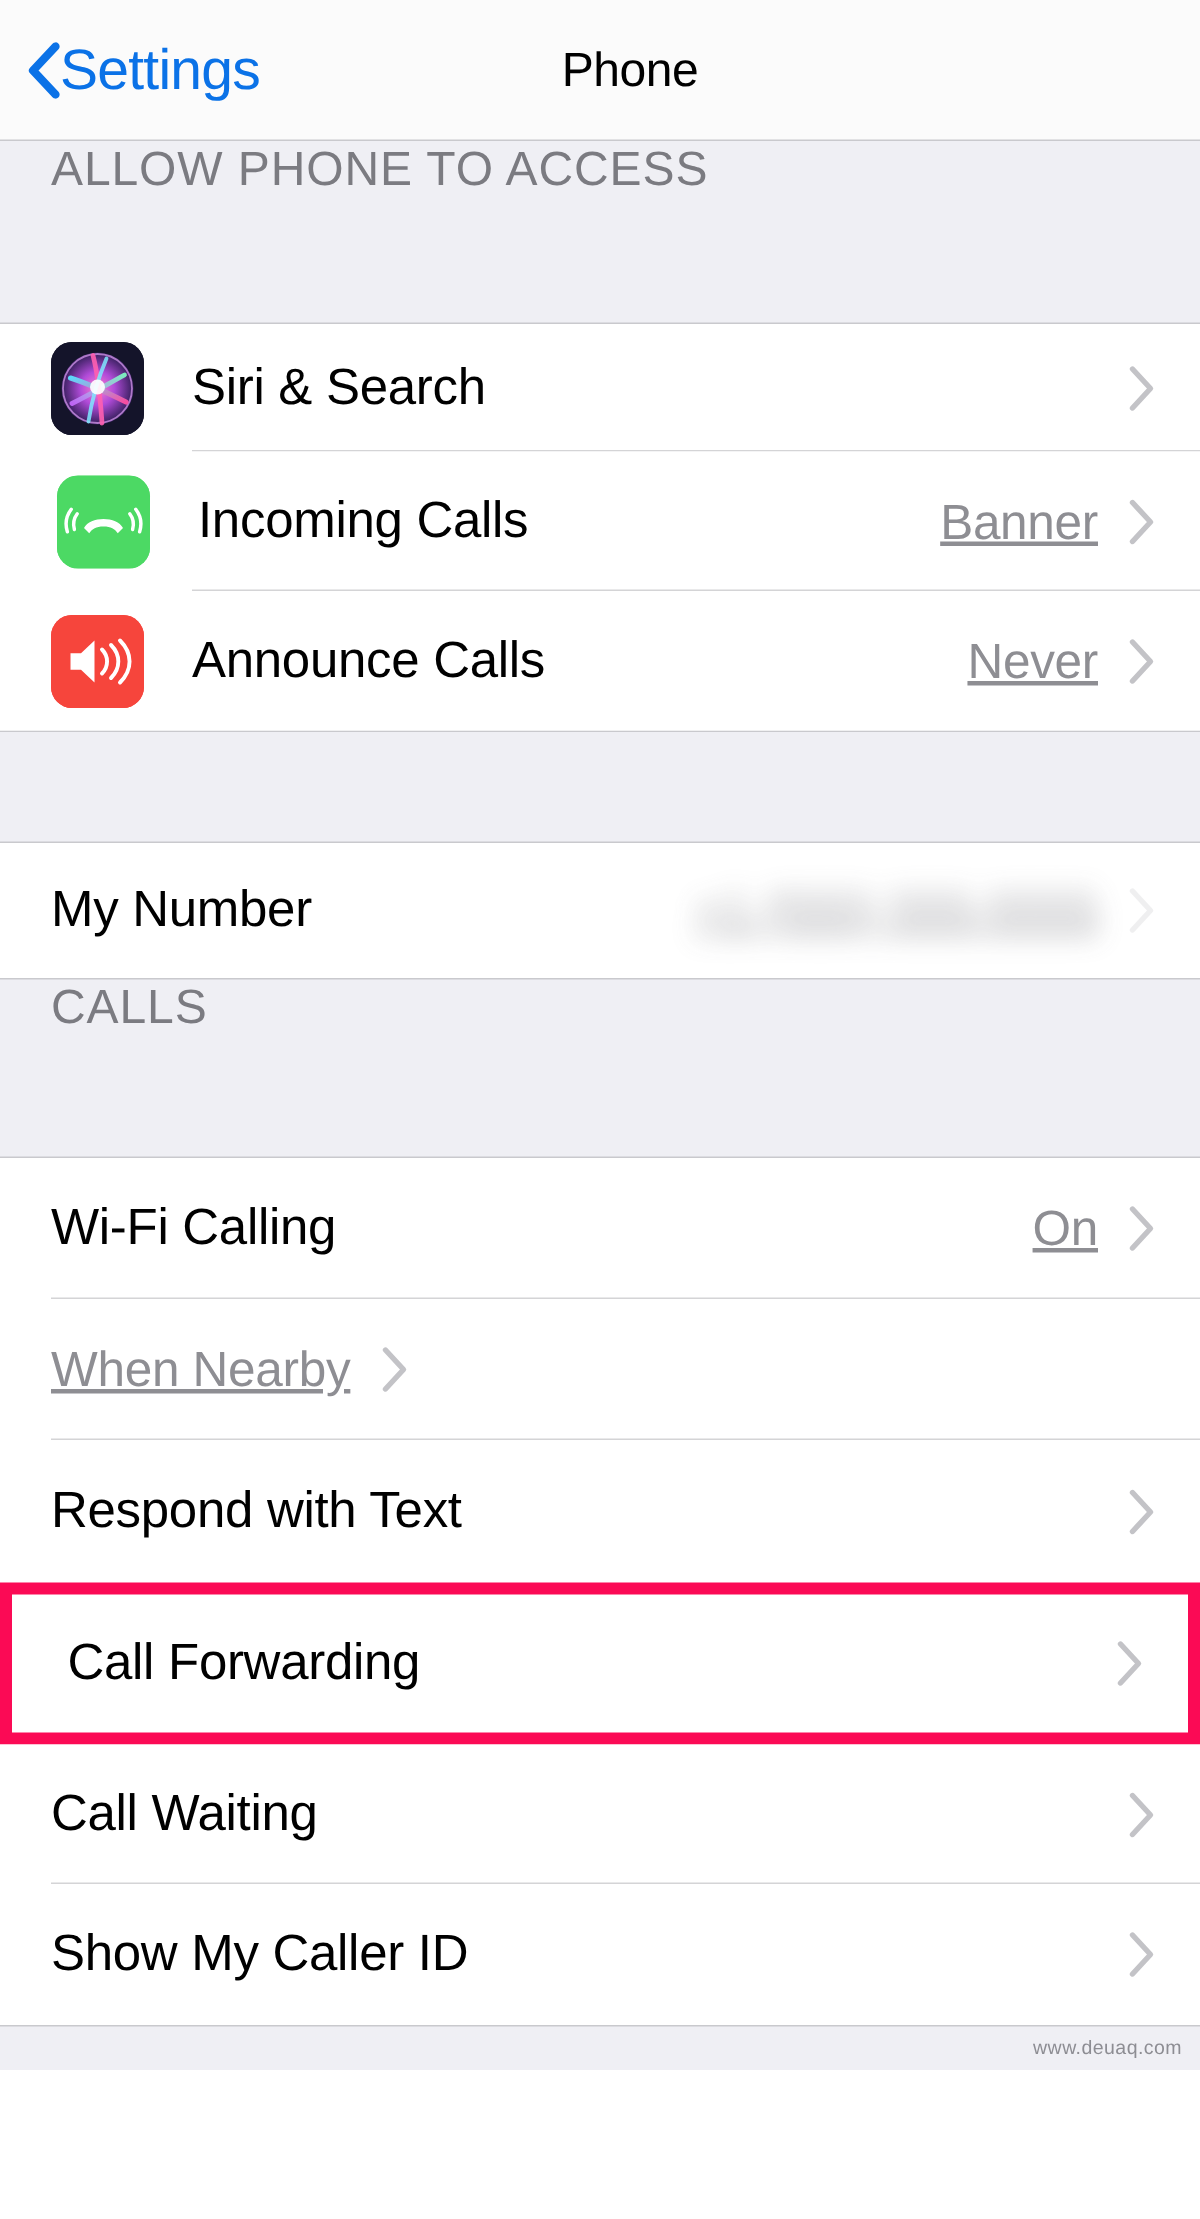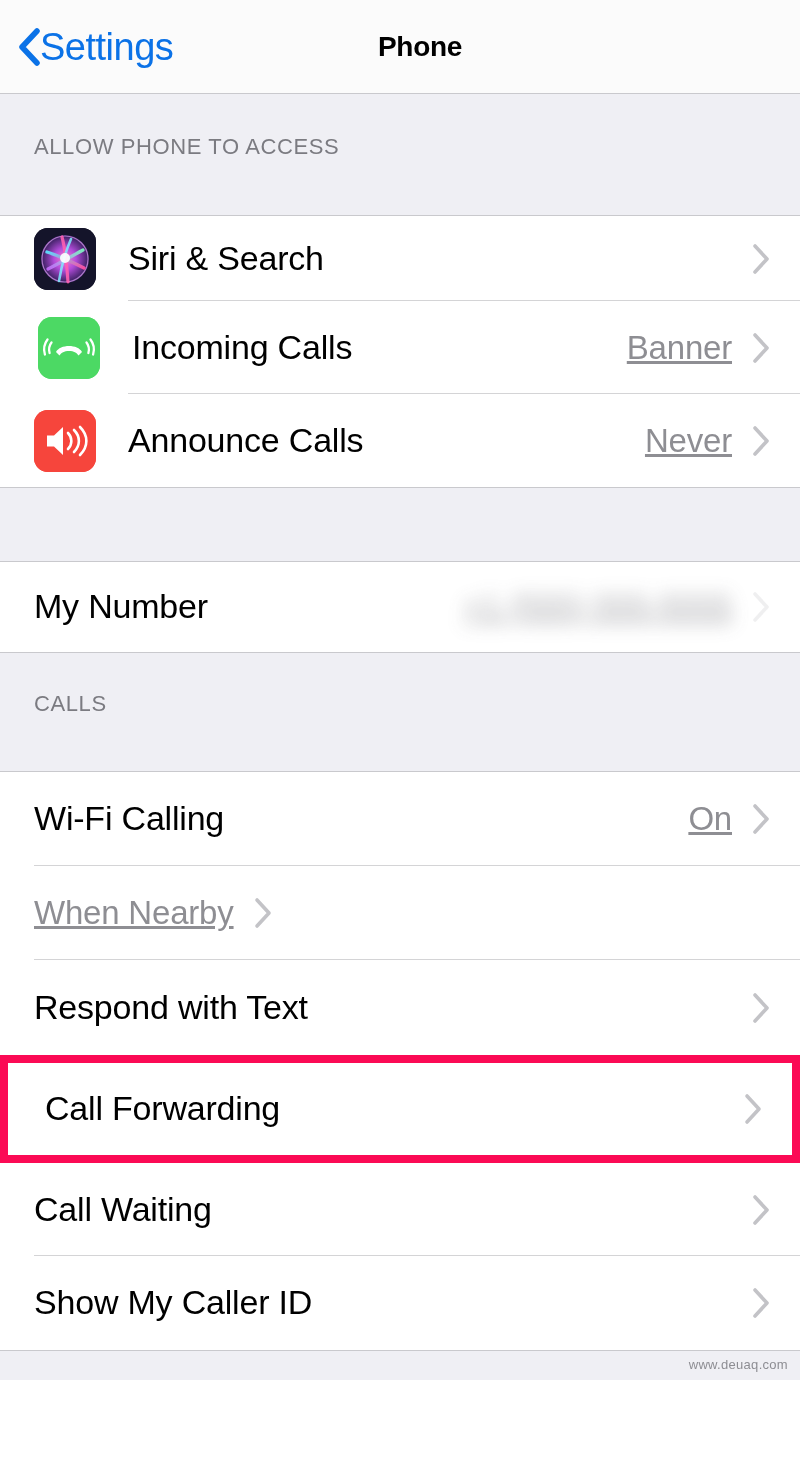--- a/index.html
+++ b/index.html
@@ -51,42 +51,42 @@
   }
   .nav-title {
     position: absolute;
     left: 0;
     right: 0;
     top: 0;
     height: 93px;
     display: flex;
     align-items: center;
     justify-content: center;
-    font-size: 28px;
-    font-weight: bold;
+    font-size: 32px;
+    font-weight: normal;
     color: #000000;
     letter-spacing: -0.3px;
     padding-left: 40px;
   }
 
   
   .gap {
     background: #efeff4;
     border-bottom: 1px solid #c9c9cd;
     box-sizing: border-box;
   }
   .section-header {
     background: #efeff4;
     border-bottom: 1px solid #c9c9cd;
     box-sizing: border-box;
     display: flex;
-    align-items: center;
+    align-items: flex-start;
     padding: 0 0 16px 34px;
     color: #7b7b81;
-    font-size: 22px;
+    font-size: 32px;
     letter-spacing: 0.6px;
   }
 
   .group {
     background: #ffffff;
   }
   .row {
     position: relative;
     display: flex;
     align-items: center;

